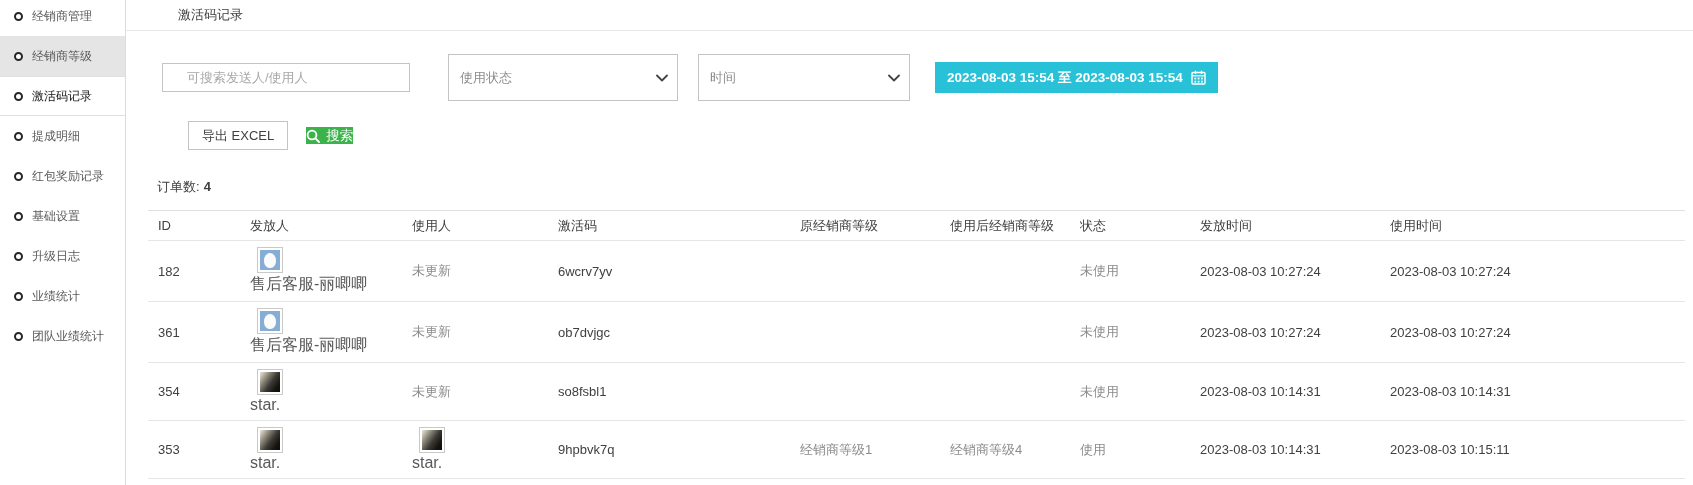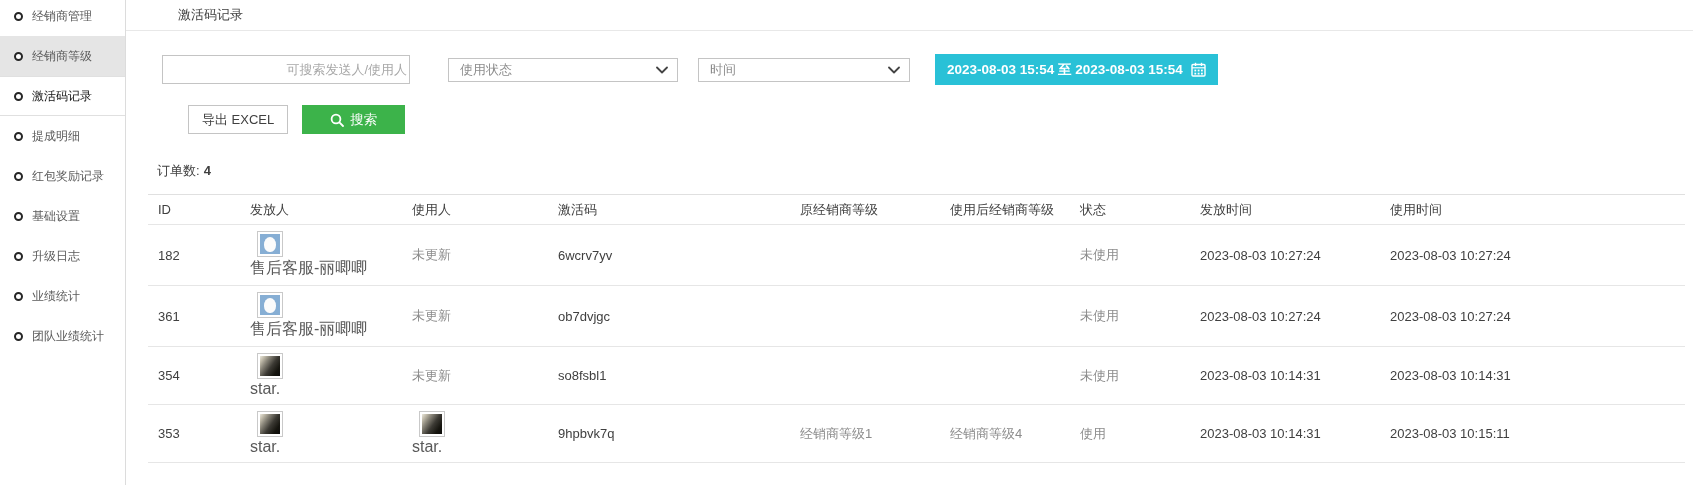--- a/index.html
+++ b/index.html
@@ -17,36 +17,36 @@
   .side-item.active { border-top:1px solid #e0e0e0; border-bottom:1px solid #e0e0e0; color:#141414; }
 
   
   .main { position:absolute; left:126px; top:0; right:0; bottom:0; background:#fff; }
   .title-bar { height:31px; border-bottom:1px solid #e8e8e8; display:flex;
     align-items:center; padding-left:52px; font-size:13px; color:#404040; }
   .content { padding:0 8px 0 22px; }
 
   .filter-row { margin-top:23px; display:flex; align-items:center; }
   .search-input { margin-left:14px; width:248px; height:29px; border:1px solid #c4c4c4;
-    padding:0 2px; font-size:13px; color:#404040; outline:none;text-align:right; }
+    padding:0 24px; font-size:13px; color:#404040; outline:none; }
   .search-input::placeholder { color:#a8a8a8; }
-  .sel { height:24px; border:1px solid #c4c4c4; background:#fff; display:flex;
+  .sel { height:47px; border:1px solid #c4c4c4; background:#fff; display:flex;
     align-items:center; justify-content:space-between; padding:0 9px 0 11px;
     font-size:13px; color:#8c8c8c; cursor:pointer; }
   .sel-status { margin-left:38px; width:230px; }
   .sel-time { margin-left:20px; width:212px; }
   .date-btn { margin-left:25px; height:31px; border:none; background:#29c1d7; color:#fff;
     font-weight:bold; font-size:13.5px; padding:8px 12px; display:flex; align-items:center;
     gap:8px; cursor:pointer; font-family:inherit; }
 
-  .btn-row { margin-top:20px; margin-left:40px; display:flex; align-items:center; gap:2px; }
+  .btn-row { margin-top:20px; margin-left:40px; display:flex; align-items:center; gap:18px; }
   .export-btn { height:29px; background:#fff; border:1px solid #c4c4c4; padding:0 13px;
     font-size:13px; color:#404040; cursor:pointer; font-family:inherit; }
-  .go-btn { height:29px; background:#3cb34a; border:none; color:#fff; padding:0 28px;
-    font-size:13.5px; display:flex; align-items:center; gap:6px; cursor:pointer; font-family:inherit;margin-left:12px; }
+  .go-btn { height:17px; background:#3cb34a; border:none; color:#fff; padding:0 0;
+    font-size:13.5px; display:flex; align-items:center; gap:6px; cursor:pointer; font-family:inherit; }
 
   .order-count { margin-top:28px; padding-left:9px; font-size:13px; color:#404040; }
   .order-count b { font-weight:bold; margin-left:4px; }
 
   
   table { margin-top:14px; width:100%; border-collapse:collapse; border-top:1px solid #e0e0e0; }
   th { font-weight:normal; text-align:left; font-size:13px; color:#404040;
     height:30px; padding:0 0 0 10px; border-bottom:1px solid #e6e6e6; white-space:nowrap; }
   td { font-size:13px; color:#404040; padding:6px 0 6px 10px; height:52px;
     border-bottom:1px solid #e6e6e6; vertical-align:middle; white-space:nowrap; }

